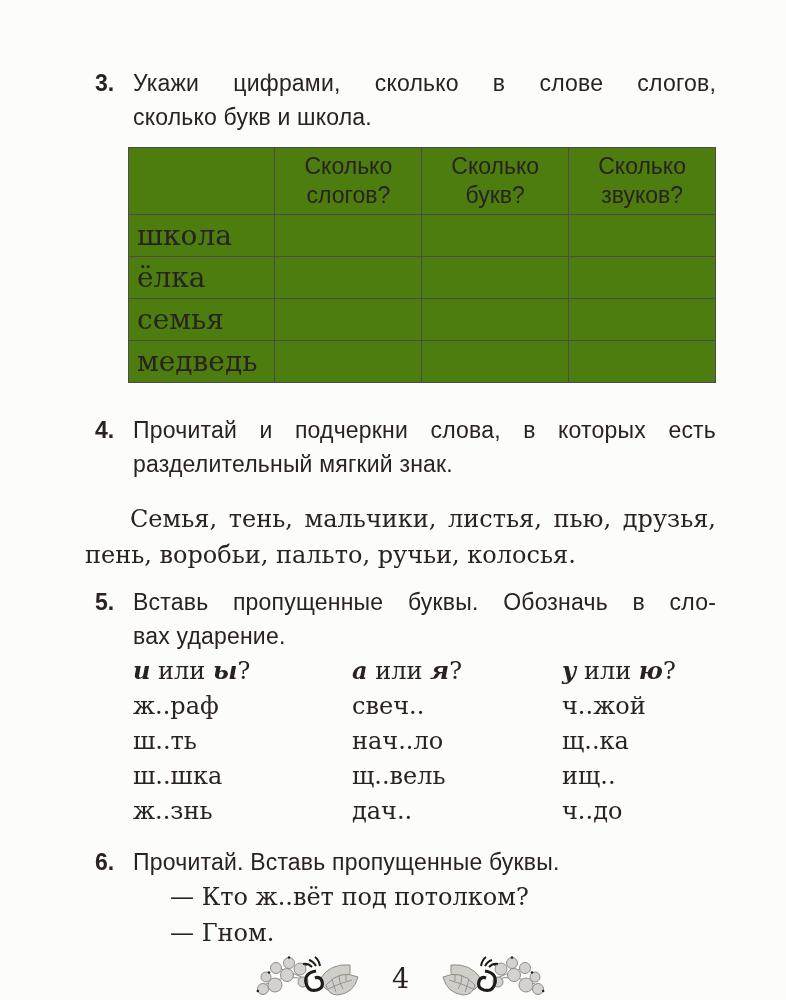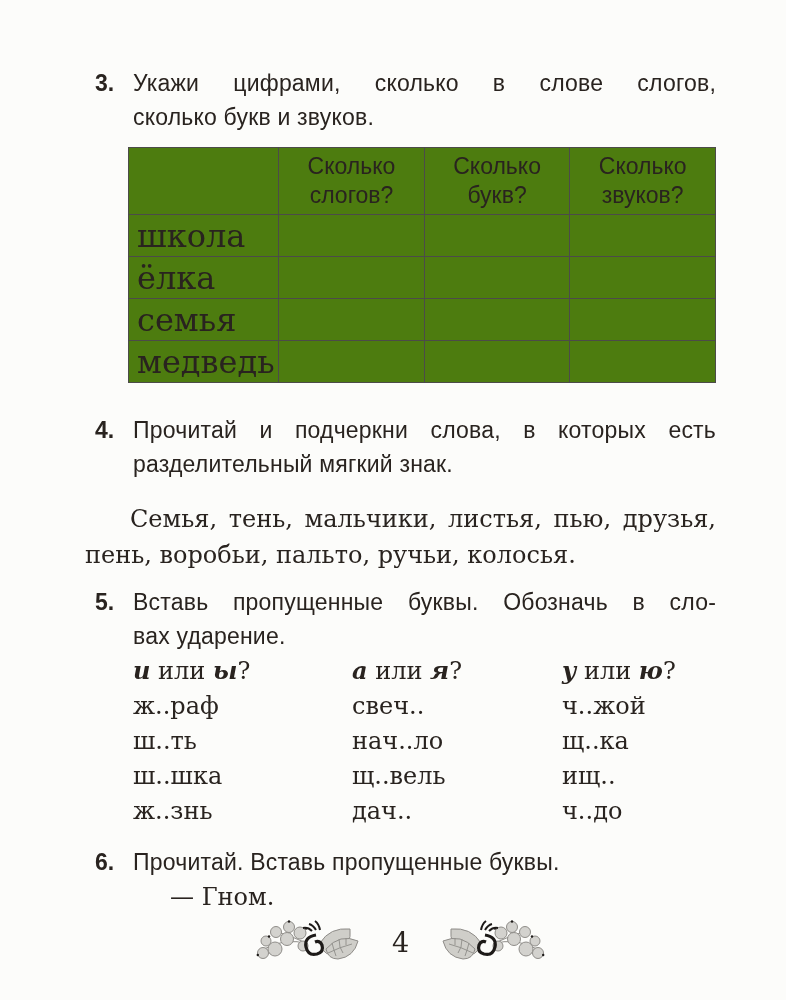--- a/index.html
+++ b/index.html
@@ -48,21 +48,21 @@
     font-weight: normal;
     font-size: 23px;
     line-height: 29px;
     text-align: center;
     vertical-align: middle;
     padding: 0 4px;
   }
   table.syll td.word {
     width: 141px;
     font-family: "DejaVu Serif", serif;
-    font-size: 32px;
+    font-size: 28px;
     padding-left: 8px;
     vertical-align: middle;
   }
   table.syll td { height: 39px; }
   table.syll td.blank { width: 152px; }
 
   
   .serif { font-family: "DejaVu Serif", serif; font-size: 24px; line-height: 36px; }
   .body-par { margin-top: 20px; }
   .body-par .first { padding-left: 45px; }
@@ -104,21 +104,21 @@
 </style>
 </head>
 <body>
 
 <div class="page">
 
   <div class="exercise">
     <div class="ex-num">3.</div>
     <div class="instr">
       <div class="just">Укажи цифрами, сколько в слове слогов,</div>
-      <div>сколько букв и звуков.</div>
+      <div>сколько букв и школа.</div>
     </div>
   </div>
 
   <table class="syll">
     <tbody>
         <tr>
       <td class="word"></td>
       <th>Сколько слогов?</th>
       <th>Сколько букв?</th>
       <th>Сколько звуков?</th>
@@ -196,20 +196,21 @@
   </div>
 
   <div class="exercise mt-ex6">
     <div class="ex-num">6.</div>
     <div class="instr">
       <div>Прочитай. Вставь пропущенные буквы.</div>
     </div>
   </div>
 
   <div class="serif dialogue">
+    <div>— Кто ж..вёт под потолком?</div>
     <div>— Гном.</div>
   </div>
 
   <div class="footer">
     <svg class="orn" viewBox="0 0 112 46">
       <g stroke="#8f8d89" stroke-width="1" fill="#d3d2ce">
         <path d="M10,30 Q32,18 54,25" fill="none"></path>
         <path d="M20,12 Q36,16 52,24" fill="none"></path>
         <circle cx="9" cy="34" r="5.5"></circle>
         <circle cx="12" cy="22" r="5"></circle>

